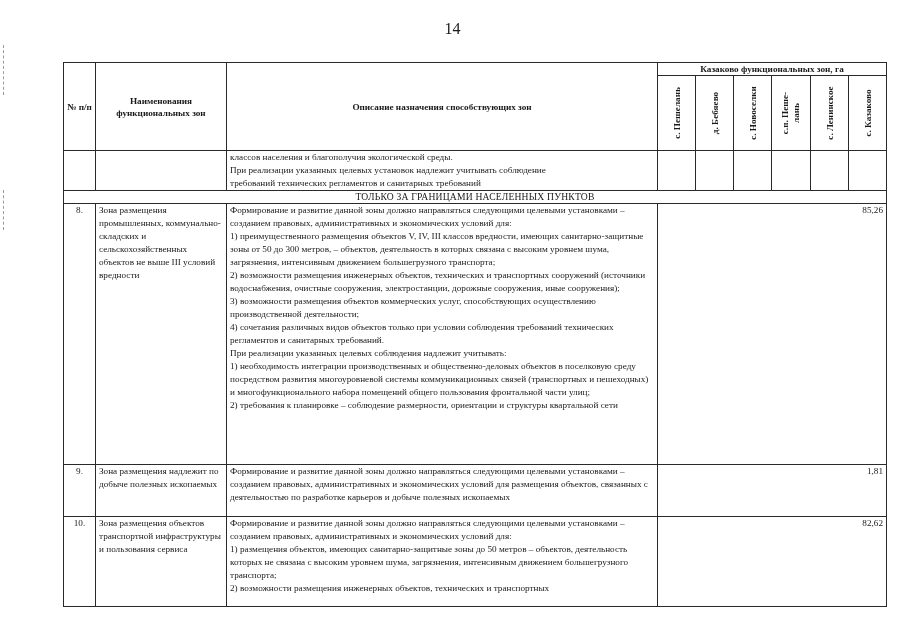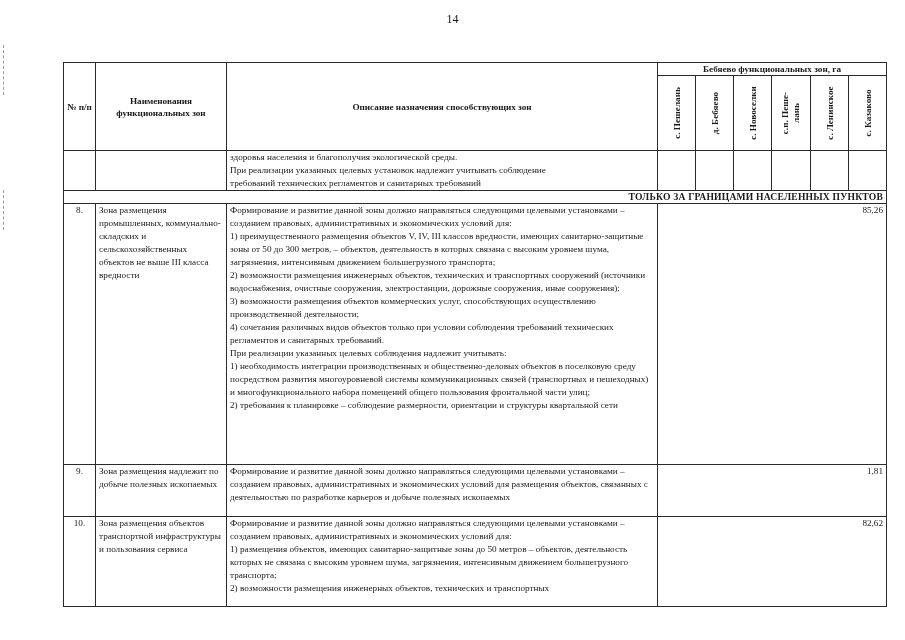--- a/index.html
+++ b/index.html
@@ -1,30 +1,30 @@
 <!DOCTYPE html>
 <html><head>
 <meta charset="utf-8">
 <style>
   html, body { margin: 0; padding: 0; background: #ffffff; }
   body { width: 905px; height: 640px; position: relative; overflow: hidden;
          font-family: "Liberation Serif", "DejaVu Serif", serif; color: #1a1a1a; }
-  .page-num { position: absolute; left: 0; width: 905px; top: 12px; text-align: center;
-              font-size: 12px; }
+  .page-num { position: absolute; left: 0; width: 905px; top: 20px; text-align: center;
+              font-size: 16px; }
   .margin-mark { position: absolute; left: 3px; width: 0; border-left: 1px dashed #9a9a9a; }
   table.zones { position: absolute; left: 63px; top: 62px; border-collapse: collapse;
                 table-layout: fixed; width: 823px; font-size: 9.2px; line-height: 13px; }
   table.zones td, table.zones th { border: 1px solid #2a2a2a; padding: 0 3px; vertical-align: top; }
   th { font-weight: bold; text-align: center; vertical-align: middle !important; }
   .h-num, .h-name, .h-desc { font-size: 9.2px; line-height: 12px; }
   .h-area-group { height: 12px; font-size: 9.2px; line-height: 12px; padding: 0 !important; }
   .h-area { height: 74px; padding: 0 !important; position: relative; }
   .vtext { position: absolute; left: 50%; top: 50%; transform: translate(-50%, -50%) rotate(-90deg);
            white-space: nowrap; font-weight: bold; font-size: 9.2px; line-height: 11px; text-align: center; }
-  .section td { text-align: right; font-weight: bold; font-size: 9.6px; height: 12px; line-height: 12px; letter-spacing: 0.2px; margin-top: 11px; }
+  .section td { text-align: center; font-weight: normal; font-size: 9.6px; height: 12px; line-height: 12px; letter-spacing: 0.2px; margin-top: 11px; }
   .num { text-align: center; }
   .desc p { margin: 0; }
   .area { text-align: right; }
   .cont td { height: 36px; }
 </style>
 </head>
 <body>
 
 <div class="page-num">14</div>
 <div class="margin-mark" style="top:45px;height:50px;"></div>
@@ -40,21 +40,21 @@
       <col style="width:38px">
     <col style="width:39px">
       <col style="width:38px">
       <col style="width:38px">
   </colgroup>
   <thead>
     <tr>
       <th rowspan="2" class="h-num">№ п/п</th>
       <th rowspan="2" class="h-name">Наименования функциональных зон</th>
       <th rowspan="2" class="h-desc">Описание назначения способствующих зон</th>
-      <th colspan="6" class="h-area-group">Бебяево функциональных зон, га</th>
+      <th colspan="6" class="h-area-group">Казаково функциональных зон, га</th>
     </tr>
     <tr>
       <th class="h-area">
           <span class="vtext">с. Пешелань</span>
         </th>
       <th class="h-area">
           <span class="vtext">д. Бебяево</span>
         </th>
       <th class="h-area">
           <span class="vtext">с. Новоселки</span>
@@ -68,37 +68,37 @@
       <th class="h-area">
           <span class="vtext">с. Казаково</span>
         </th>
     </tr>
   </thead>
   <tbody>
     <tr class="cont">
       <td></td>
       <td></td>
       <td class="desc">
-        <p>здоровья населения и благополучия экологической среды.</p>
+        <p>классов населения и благополучия экологической среды.</p>
         <p>При реализации указанных целевых установок надлежит учитывать соблюдение</p>
         <p>требований технических регламентов и санитарных требований</p>
       </td>
       <td></td>
         <td></td>
         <td></td>
         <td></td>
         <td></td>
         <td></td>
     </tr>
     <tr class="section">
       <td colspan="9">ТОЛЬКО ЗА ГРАНИЦАМИ НАСЕЛЕННЫХ ПУНКТОВ</td>
     </tr>
     <tr style="height:261px;">
       <td class="num">8.</td>
-      <td>Зона размещения промышленных, коммунально-складских и сельскохозяйственных объектов не выше III класса вредности</td>
+      <td>Зона размещения промышленных, коммунально-складских и сельскохозяйственных объектов не выше III условий вредности</td>
       <td class="desc">
         <p>Формирование и развитие данной зоны должно направляться следующими целевыми установками – созданием правовых, административных и экономических условий для:</p>
         <p>1) преимущественного размещения объектов V, IV, III классов вредности, имеющих санитарно-защитные зоны от 50 до 300 метров, – объектов, деятельность в которых связана с высоким уровнем шума, загрязнения, интенсивным движением большегрузного транспорта;</p>
         <p>2) возможности размещения инженерных объектов, технических и транспортных сооружений (источники водоснабжения, очистные сооружения, электростанции, дорожные сооружения, иные сооружения);</p>
         <p>3) возможности размещения объектов коммерческих услуг, способствующих осуществлению производственной деятельности;</p>
         <p>4) сочетания различных видов объектов только при условии соблюдения требований технических регламентов и санитарных требований.</p>
         <p>При реализации указанных целевых соблюдения надлежит учитывать:</p>
         <p>1) необходимость интеграции производственных и общественно-деловых объектов в поселковую среду посредством развития многоуровневой системы коммуникационных связей (транспортных и пешеходных) и многофункционального набора помещений общего пользования фронтальной части улиц;</p>
         <p>2) требования к планировке – соблюдение размерности, ориентации и структуры квартальной сети</p>
       </td>

